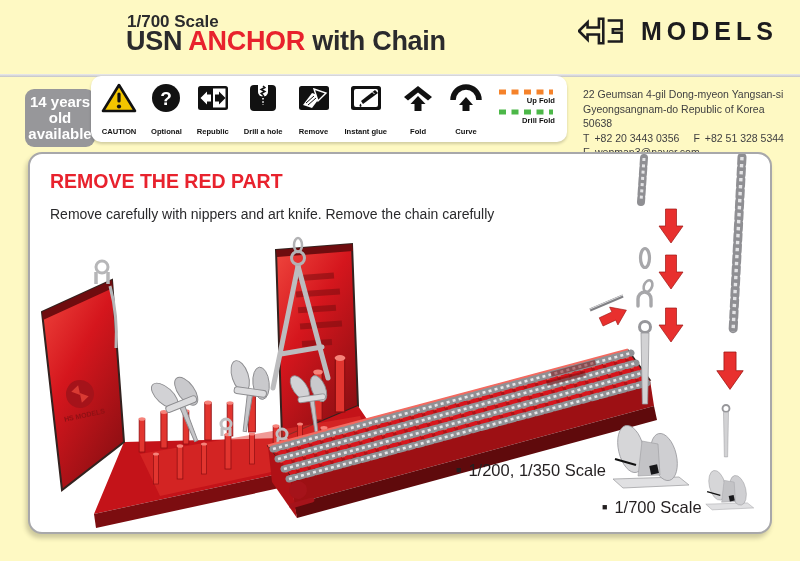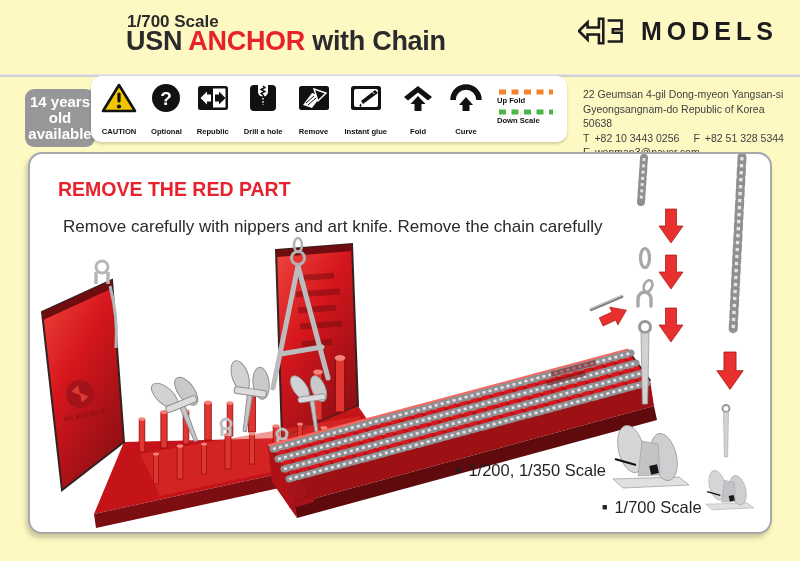--- a/index.html
+++ b/index.html
@@ -16,32 +16,32 @@
   .website{margin-top:3px;font-size:13.5px;font-weight:bold;color:#1c1c1e;}
   .divider{position:absolute;left:0;top:74px;width:800px;height:3px;background:linear-gradient(#ebebed,#c4c4c6);}
 
   
   .age-badge{position:absolute;left:25px;top:89px;width:70px;height:58px;background:#97979a;border-radius:9px;color:#fff;
              font-size:15px;font-weight:bold;text-align:center;display:flex;flex-direction:column;justify-content:center;line-height:16px;}
   .icon-bar{position:absolute;left:91px;top:76px;width:476px;height:66px;background:#fff;border-radius:10px;
             box-shadow:0 2px 3px rgba(0,0,0,.18);display:flex;align-items:center;justify-content:space-between;padding:0 12px 0 10px;box-sizing:border-box;}
   .legend-item{display:flex;flex-direction:column;align-items:center;}
   .legend-item .lbl{font-size:7.6px;font-weight:bold;margin-top:14px;color:#111;white-space:nowrap;}
-  .fold-legend{display:flex;flex-direction:column;align-items:flex-start;line-height:10px;}
+  .fold-legend{display:flex;flex-direction:column;align-items:flex-end;line-height:10px;}
   .fold-legend .lbl{font-size:7.6px;font-weight:bold;color:#111;margin:1px 0 3px 0;}
 
   .contact{position:absolute;left:583px;top:87px;width:212px;font-size:10.5px;line-height:14.5px;color:#3e3e40;}
   .contact .k{font-weight:normal;margin-right:5px;}
   .contact .fax-k{margin-left:14px;margin-right:5px;}
 
   
   .panel{position:absolute;left:28px;top:152px;width:744px;height:382px;background:#fff;border:2px solid #a8a8aa;
          border-radius:14px;box-sizing:border-box;box-shadow:-2px 4px 5px rgba(0,0,0,.20);}
-  .panel h2{position:absolute;left:20px;top:16px;margin:8px;font-size:19.5px;font-weight:bold;color:#e8222d;z-index:2;}
-  .panel .body-text{position:absolute;left:20px;top:44px;margin:13px;font-size:17px;line-height:32px;color:#2a2a2c;z-index:2;}
+  .panel h2{position:absolute;left:20px;top:16px;margin:0;font-size:19.5px;font-weight:bold;color:#e8222d;z-index:2;}
+  .panel .body-text{position:absolute;left:20px;top:44px;margin:0;font-size:14px;line-height:32px;color:#2a2a2c;z-index:2;}
   .illustration{position:absolute;left:0;top:0;width:740px;height:378px;z-index:1;}
   .scale-label{position:absolute;z-index:3;font-size:16.5px;color:#231f20;display:flex;align-items:center;gap:7px;white-space:nowrap;}
   .scale-label .bullet{font-size:9px;line-height:1;}
   .label-large{left:426px;top:307px;}
   .label-small{left:572px;top:344px;}
 </style>
 </head>
 <body>
 
 <div class="page">
@@ -144,29 +144,29 @@
     </div>
 
     <div class="fold-legend">
       <svg width="58" height="6" viewBox="0 0 58 6">
         <line x1="2" y1="3" x2="56" y2="3" stroke-width="5" stroke-dasharray="7 5.5" stroke="#F5822A"></line>
       </svg>
       <span class="lbl">Up Fold</span>
       <svg width="58" height="6" viewBox="0 0 58 6">
         <line x1="2" y1="3" x2="56" y2="3" stroke-width="5" stroke-dasharray="7 5.5" stroke="#4CB748"></line>
       </svg>
-      <span class="lbl">Down Scale</span>
+      <span class="lbl">Drill Fold</span>
     </div>
   </div>
 
   <div class="contact">
     <div>22 Geumsan 4-gil Dong-myeon Yangsan-si</div>
     <div>Gyeongsangnam-do Republic of Korea 50638</div>
     <div>
-      <span class="k">T</span><span>+82 10 3443 0256</span><span class="k fax-k">F</span><span>+82 51 328 5344</span>
+      <span class="k">T</span><span>+82 20 3443 0356</span><span class="k fax-k">F</span><span>+82 51 328 5344</span>
     </div>
     <div>
       <span class="k">E</span><span>wepman3@naver.com</span>
     </div>
   </div>
 
   <div class="panel">
     <h2>REMOVE THE RED PART</h2>
     <p class="body-text"><span>Remove carefully with nippers and art knife. Remove the chain carefully</span><br></p>
 

